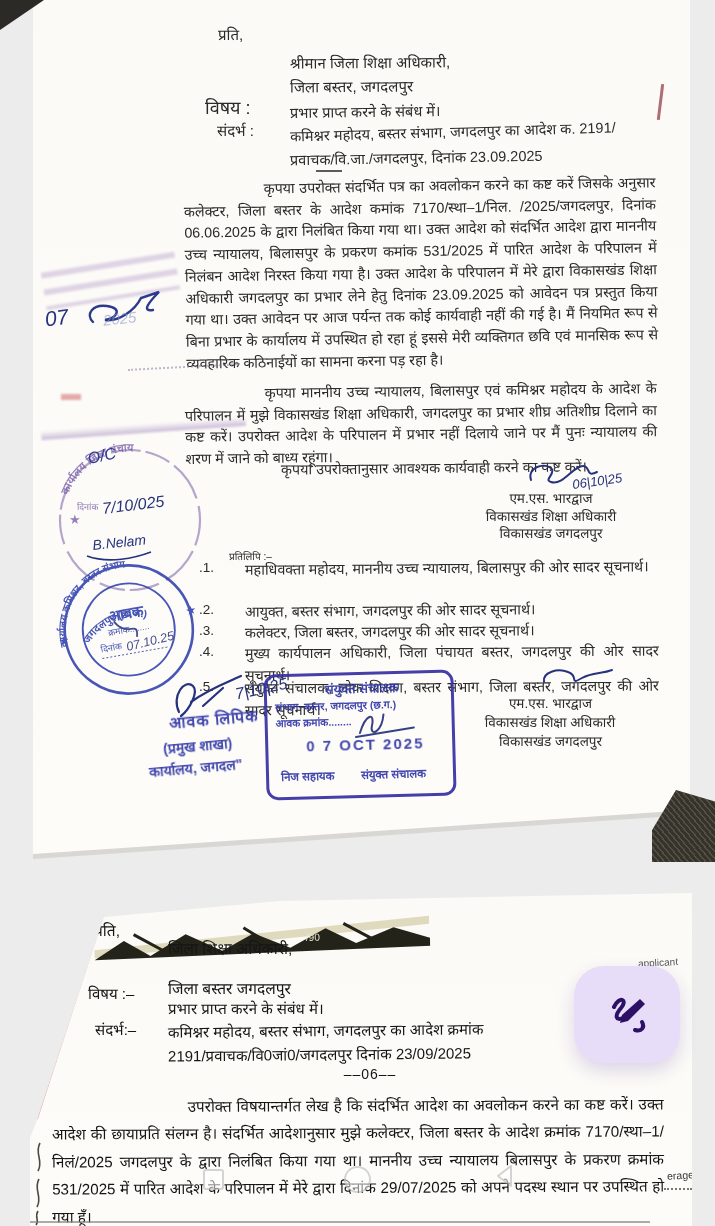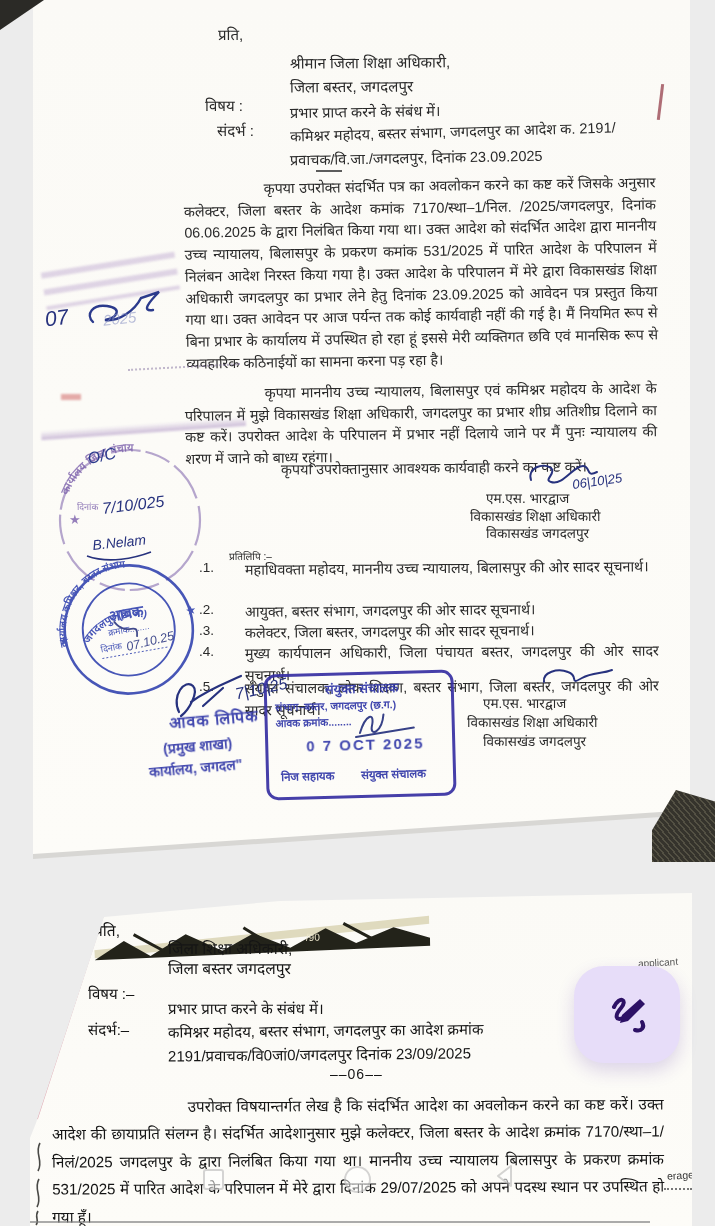--- a/index.html
+++ b/index.html
@@ -7,38 +7,38 @@
        font-family:"Liberation Sans",sans-serif;}
   #screen{position:relative;width:715px;height:1226px;overflow:hidden;}
   .abs{position:absolute;}
   .page{background:linear-gradient(180deg,#fbfaf6,#fdfcf8);}
   .hi{color:#2a2a2a;}
   .p2t{color:#151515;}
   .just{text-align:justify;}
   .ink{color:#27327e;}
   .blue{color:#3238a8;}
   .hw{font-style:italic;}
-  .ctr{text-align:left;}
+  .ctr{text-align:center;}
   svg text{font-family:"Liberation Sans",sans-serif;}
 </style>
 </head>
 <body>
 
 <div id="screen">
 
   <div class="abs" style="left:33px;top:5px;width:657px;height:858px;background:#d8d7d4;
               clip-path:polygon(0 0,657px 0,657px 810px,0 854px);"></div>
 
   <div class="abs page" id="page1" style="left:33px;top:0;width:657px;height:858px;
               clip-path:polygon(0 0,657px 0,657px 810px,0 854px);">
 
     <div class="abs hi" style="left:185px;top:24px;font-size:15px;">प्रति,</div>
     <div class="abs hi" style="left:257px;top:52px;font-size:15px;transform:rotate(-0.5deg);">श्रीमान जिला शिक्षा अधिकारी,</div>
     <div class="abs hi" style="left:257px;top:76px;font-size:15px;transform:rotate(-0.5deg);">जिला बस्तर, जगदलपुर</div>
-    <div class="abs hi" style="left:172px;top:95px;font-size:15px;">विषय :</div>
+    <div class="abs hi" style="left:172px;top:95px;font-size:18px;">विषय :</div>
     <div class="abs hi" style="left:257px;top:101px;font-size:14.5px;transform:rotate(-0.8deg);">प्रभार प्राप्त करने के संबंध में।</div>
     <div class="abs hi" style="left:184px;top:120px;font-size:15px;">संदर्भ :</div>
     <div class="abs hi" style="left:257px;top:121px;font-size:14.5px;transform:rotate(-1.6deg);">कमिश्नर महोदय, बस्तर संभाग, जगदलपुर का आदेश क. 2191/</div>
     <div class="abs hi" style="left:257px;top:147px;font-size:14.5px;transform:rotate(-1deg);">प्रवाचक/वि.जा./जगदलपुर, दिनांक 23.09.2025</div>
     <div class="abs" style="left:283px;top:170px;width:26px;height:2px;background:#5c5c5c;"></div>
 
     <div class="abs hi just" style="left:152px;top:176px;width:472px;font-size:14.3px;line-height:21.7px;
                 text-indent:80px;transform:rotate(-0.9deg);">कृपया उपरोक्त संदर्भित पत्र का अवलोकन करने का कष्ट करें जिसके अनुसार कलेक्टर, जिला बस्तर के आदेश कमांक 7170/स्था–1/निल. /2025/जगदलपुर, दिनांक 06.06.2025 के द्वारा निलंबित किया गया था। उक्त आदेश को संदर्भित आदेश द्वारा माननीय उच्च न्यायालय, बिलासपुर के प्रकरण कमांक 531/2025 में पारित आदेश के परिपालन में निलंबन आदेश निरस्त किया गया है। उक्त आदेश के परिपालन में मेरे द्वारा विकासखंड शिक्षा अधिकारी जगदलपुर का प्रभार लेने हेतु दिनांक 23.09.2025 को आवेदन पत्र प्रस्तुत किया गया था। उक्त आवेदन पर आज पर्यन्त तक कोई कार्यवाही नहीं की गई है। मैं नियमित रूप से बिना प्रभार के कार्यालय में उपस्थित हो रहा हूं इससे मेरी व्यक्तिगत छवि एवं मानसिक रूप से व्यवहारिक कठिनाईयों का सामना करना पड़ रहा है।</div>
     <div class="abs hi just" style="left:152px;top:381px;width:472px;font-size:14.3px;line-height:21.7px;
                 text-indent:80px;transform:rotate(-0.7deg);">कृपया माननीय उच्च न्यायालय, बिलासपुर एवं कमिश्नर महोदय के आदेश के परिपालन में मुझे विकासखंड शिक्षा अधिकारी, जगदलपुर का प्रभार शीघ्र अतिशीघ्र दिलाने का कष्ट करें। उपरोक्त आदेश के परिपालन में प्रभार नहीं दिलाये जाने पर मैं पुनः न्यायालय की शरण में जाने को बाध्य रहूंगा।</div>
@@ -169,24 +169,24 @@
       <text x="212" y="22" font-size="10" fill="#efe9cf">/90</text>
     </svg>
 
     <div class="abs" style="left:72px;top:22px;width:1.8px;height:214px;background:rgba(205,115,135,.65);
                 transform:rotate(18deg);transform-origin:top left;"></div>
 
     <div class="abs" style="left:608px;top:64px;font-size:10px;color:#3a3a3a;opacity:.85;transform:rotate(-3deg);">applicant</div>
 
     <div class="abs p2t" style="left:64px;top:26px;font-size:15.5px;">प्रति,</div>
     <div class="abs p2t" style="left:138px;top:44px;font-size:15.5px;">जिला शिक्षा अधिकारी,</div>
-    <div class="abs p2t" style="left:138px;top:64px;font-size:15.5px;">जिला बस्तर जगदलपुर</div>
+    <div class="abs p2t" style="left:138px;top:84px;font-size:15.5px;">जिला बस्तर जगदलपुर</div>
     <div class="abs p2t" style="left:58px;top:90px;font-size:15px;">विषय :–</div>
     <div class="abs p2t" style="left:138px;top:105px;font-size:15px;">प्रभार प्राप्त करने के संबंध में।</div>
-    <div class="abs p2t" style="left:58px;top:126px;font-size:15px;">संदर्भ:–</div>
+    <div class="abs p2t" style="left:65px;top:126px;font-size:15px;">संदर्भ:–</div>
     <div class="abs p2t" style="left:138px;top:127px;font-size:15px;transform:rotate(-0.6deg);">कमिश्नर महोदय, बस्तर संभाग, जगदलपुर का आदेश क्रमांक</div>
     <div class="abs p2t" style="left:138px;top:151px;font-size:15px;transform:rotate(-0.6deg);">2191/प्रवाचक/वि0जां0/जगदलपुर दिनांक 23/09/2025</div>
     <div class="abs p2t ctr" style="left:300px;top:173px;width:80px;font-size:14px;letter-spacing:1px;">––06––</div>
 
     <div class="abs p2t just" style="left:22px;top:199px;width:612px;font-size:15.2px;line-height:27.4px;
                 text-indent:136px;transform:rotate(-0.3deg);">उपरोक्त विषयान्तर्गत लेख है कि संदर्भित आदेश का अवलोकन करने का कष्ट करें। उक्त आदेश की छायाप्रति संलग्न है। संदर्भित आदेशानुसार मुझे कलेक्टर, जिला बस्तर के आदेश क्रमांक 7170/स्था–1/निलं/2025 जगदलपुर के द्वारा निलंबित किया गया था। माननीय उच्च न्यायालय बिलासपुर के प्रकरण क्रमांक 531/2025 में पारित आदेश के परिपालन में मेरे द्वारा दिनांक 29/07/2025 को अपने पदस्थ स्थान पर उपस्थित हो गया हूँ।</div>
 
     <div class="abs" style="left:637px;top:276px;font-size:10.5px;color:#333;transform:rotate(-3deg);">erage</div>
     <div class="abs" style="left:634px;top:295px;width:28px;border-top:2px dotted #777;"></div>
 

